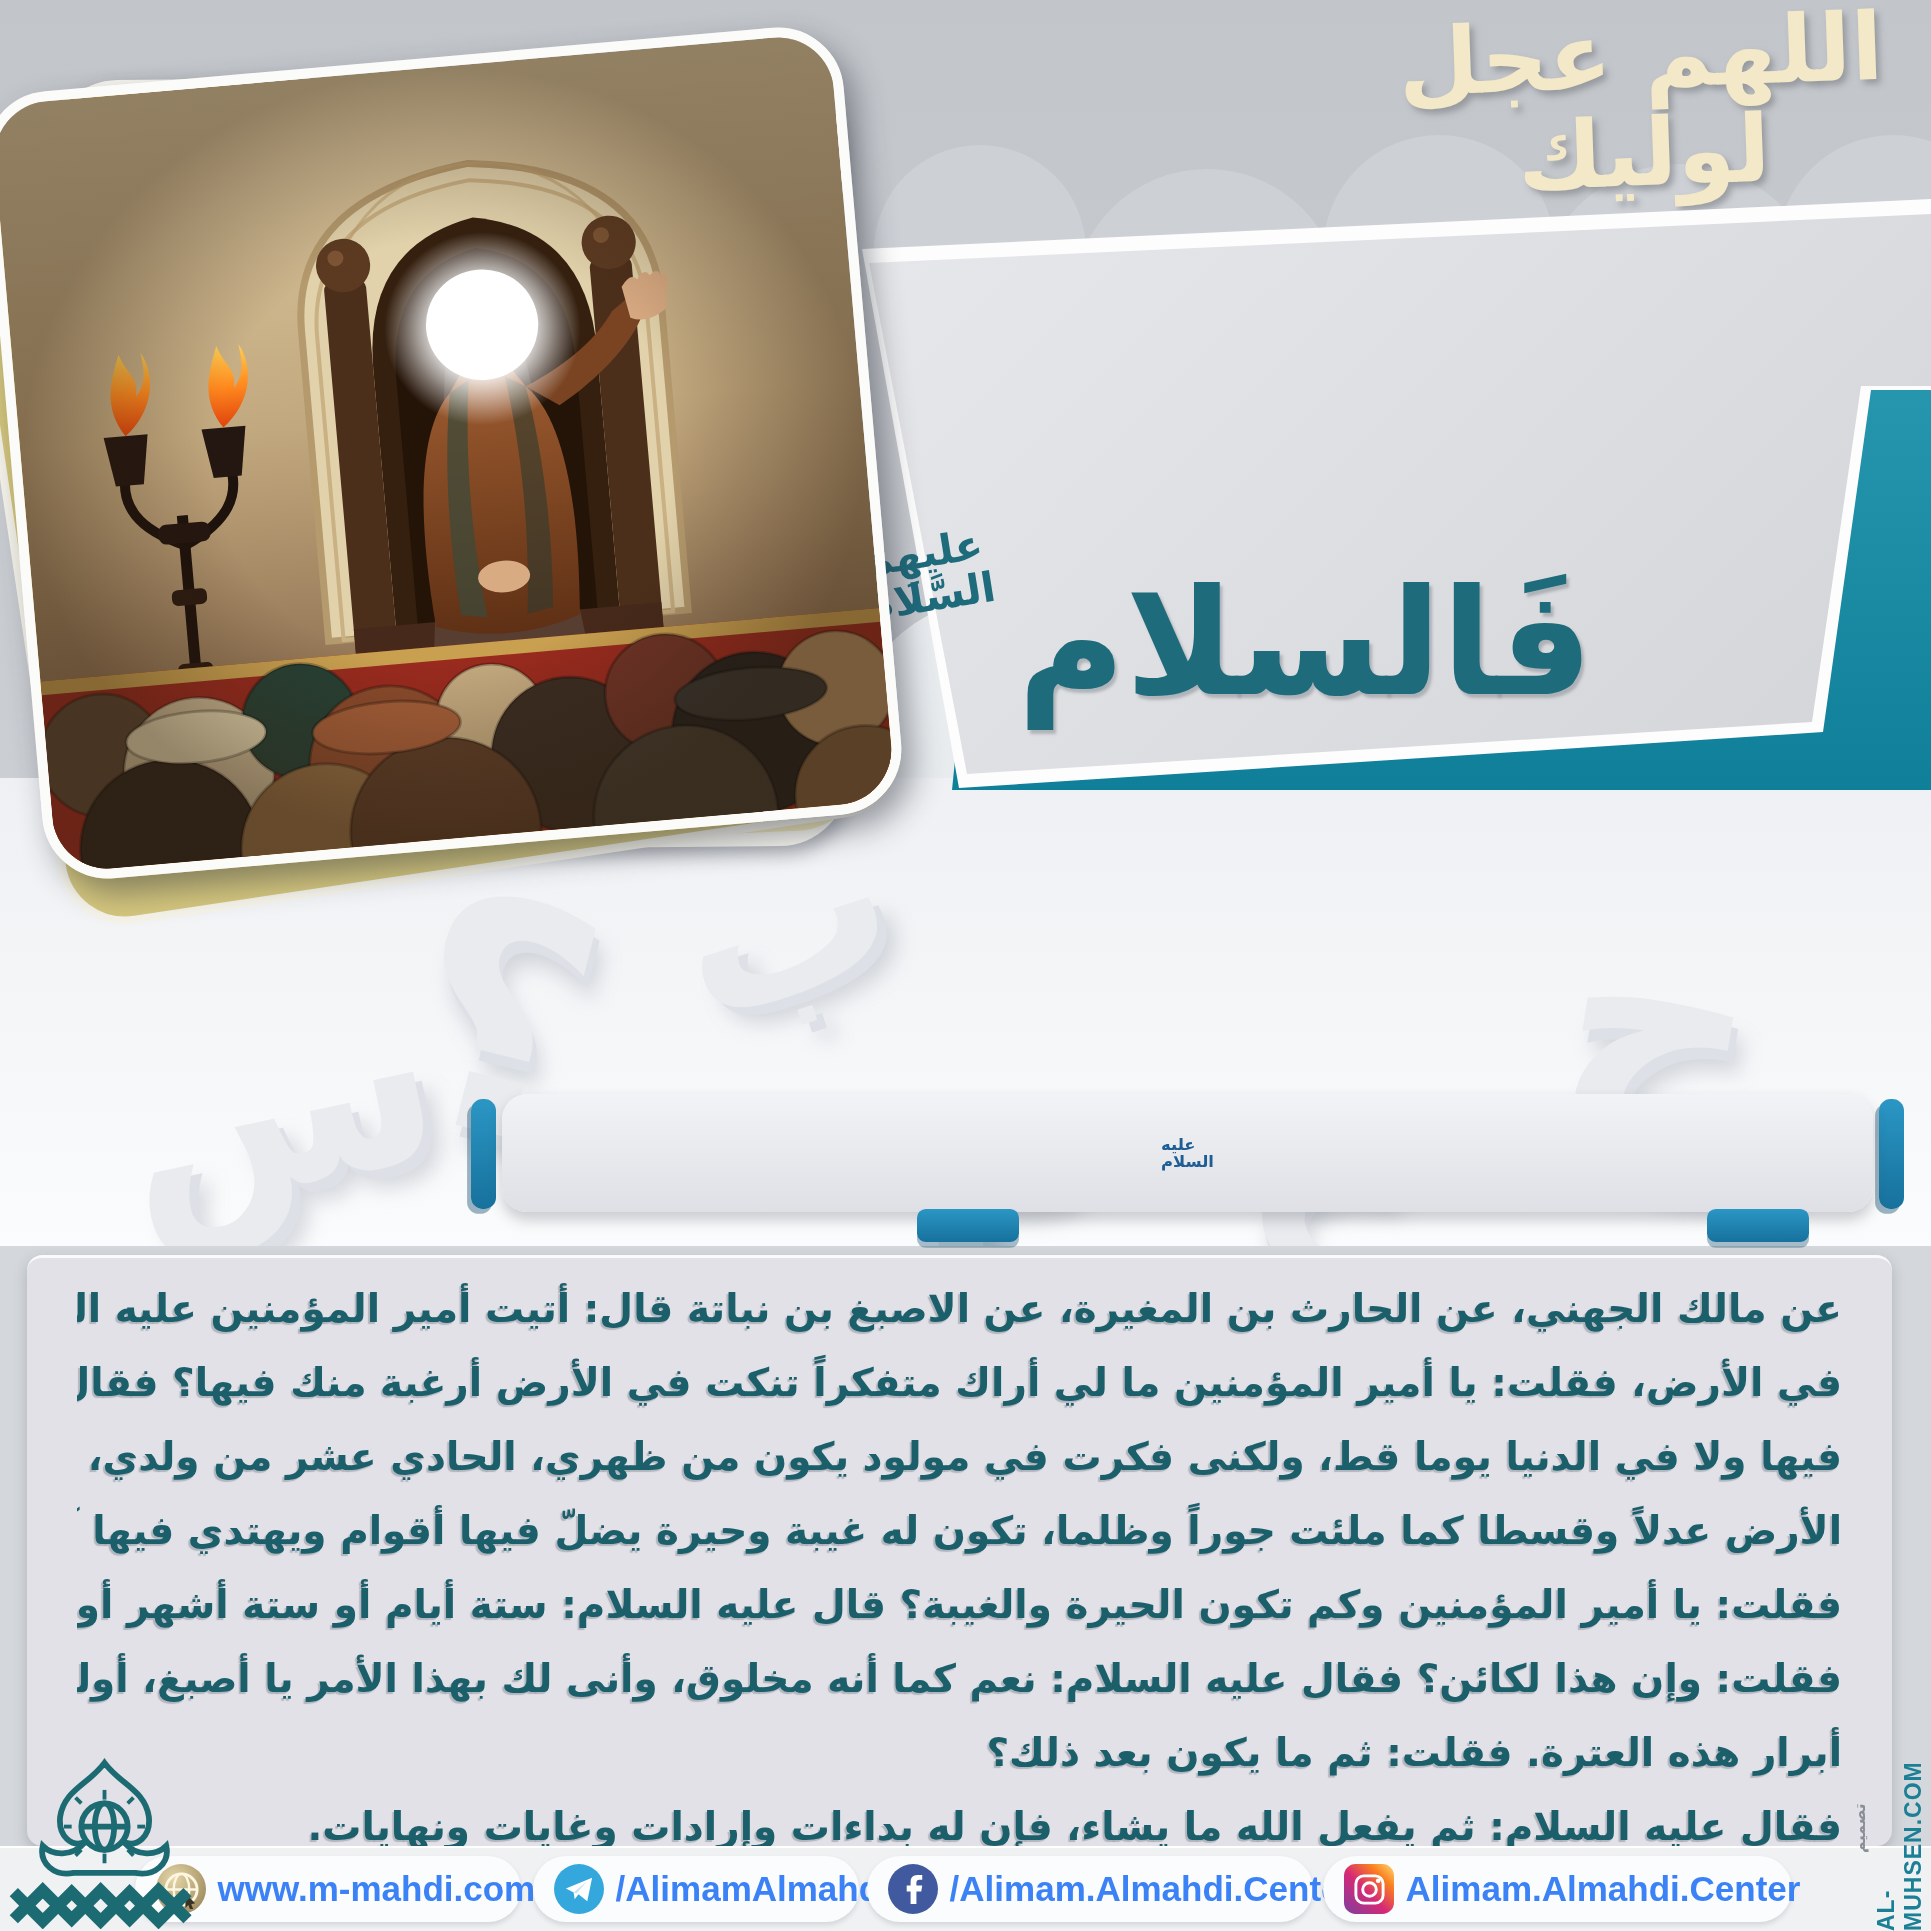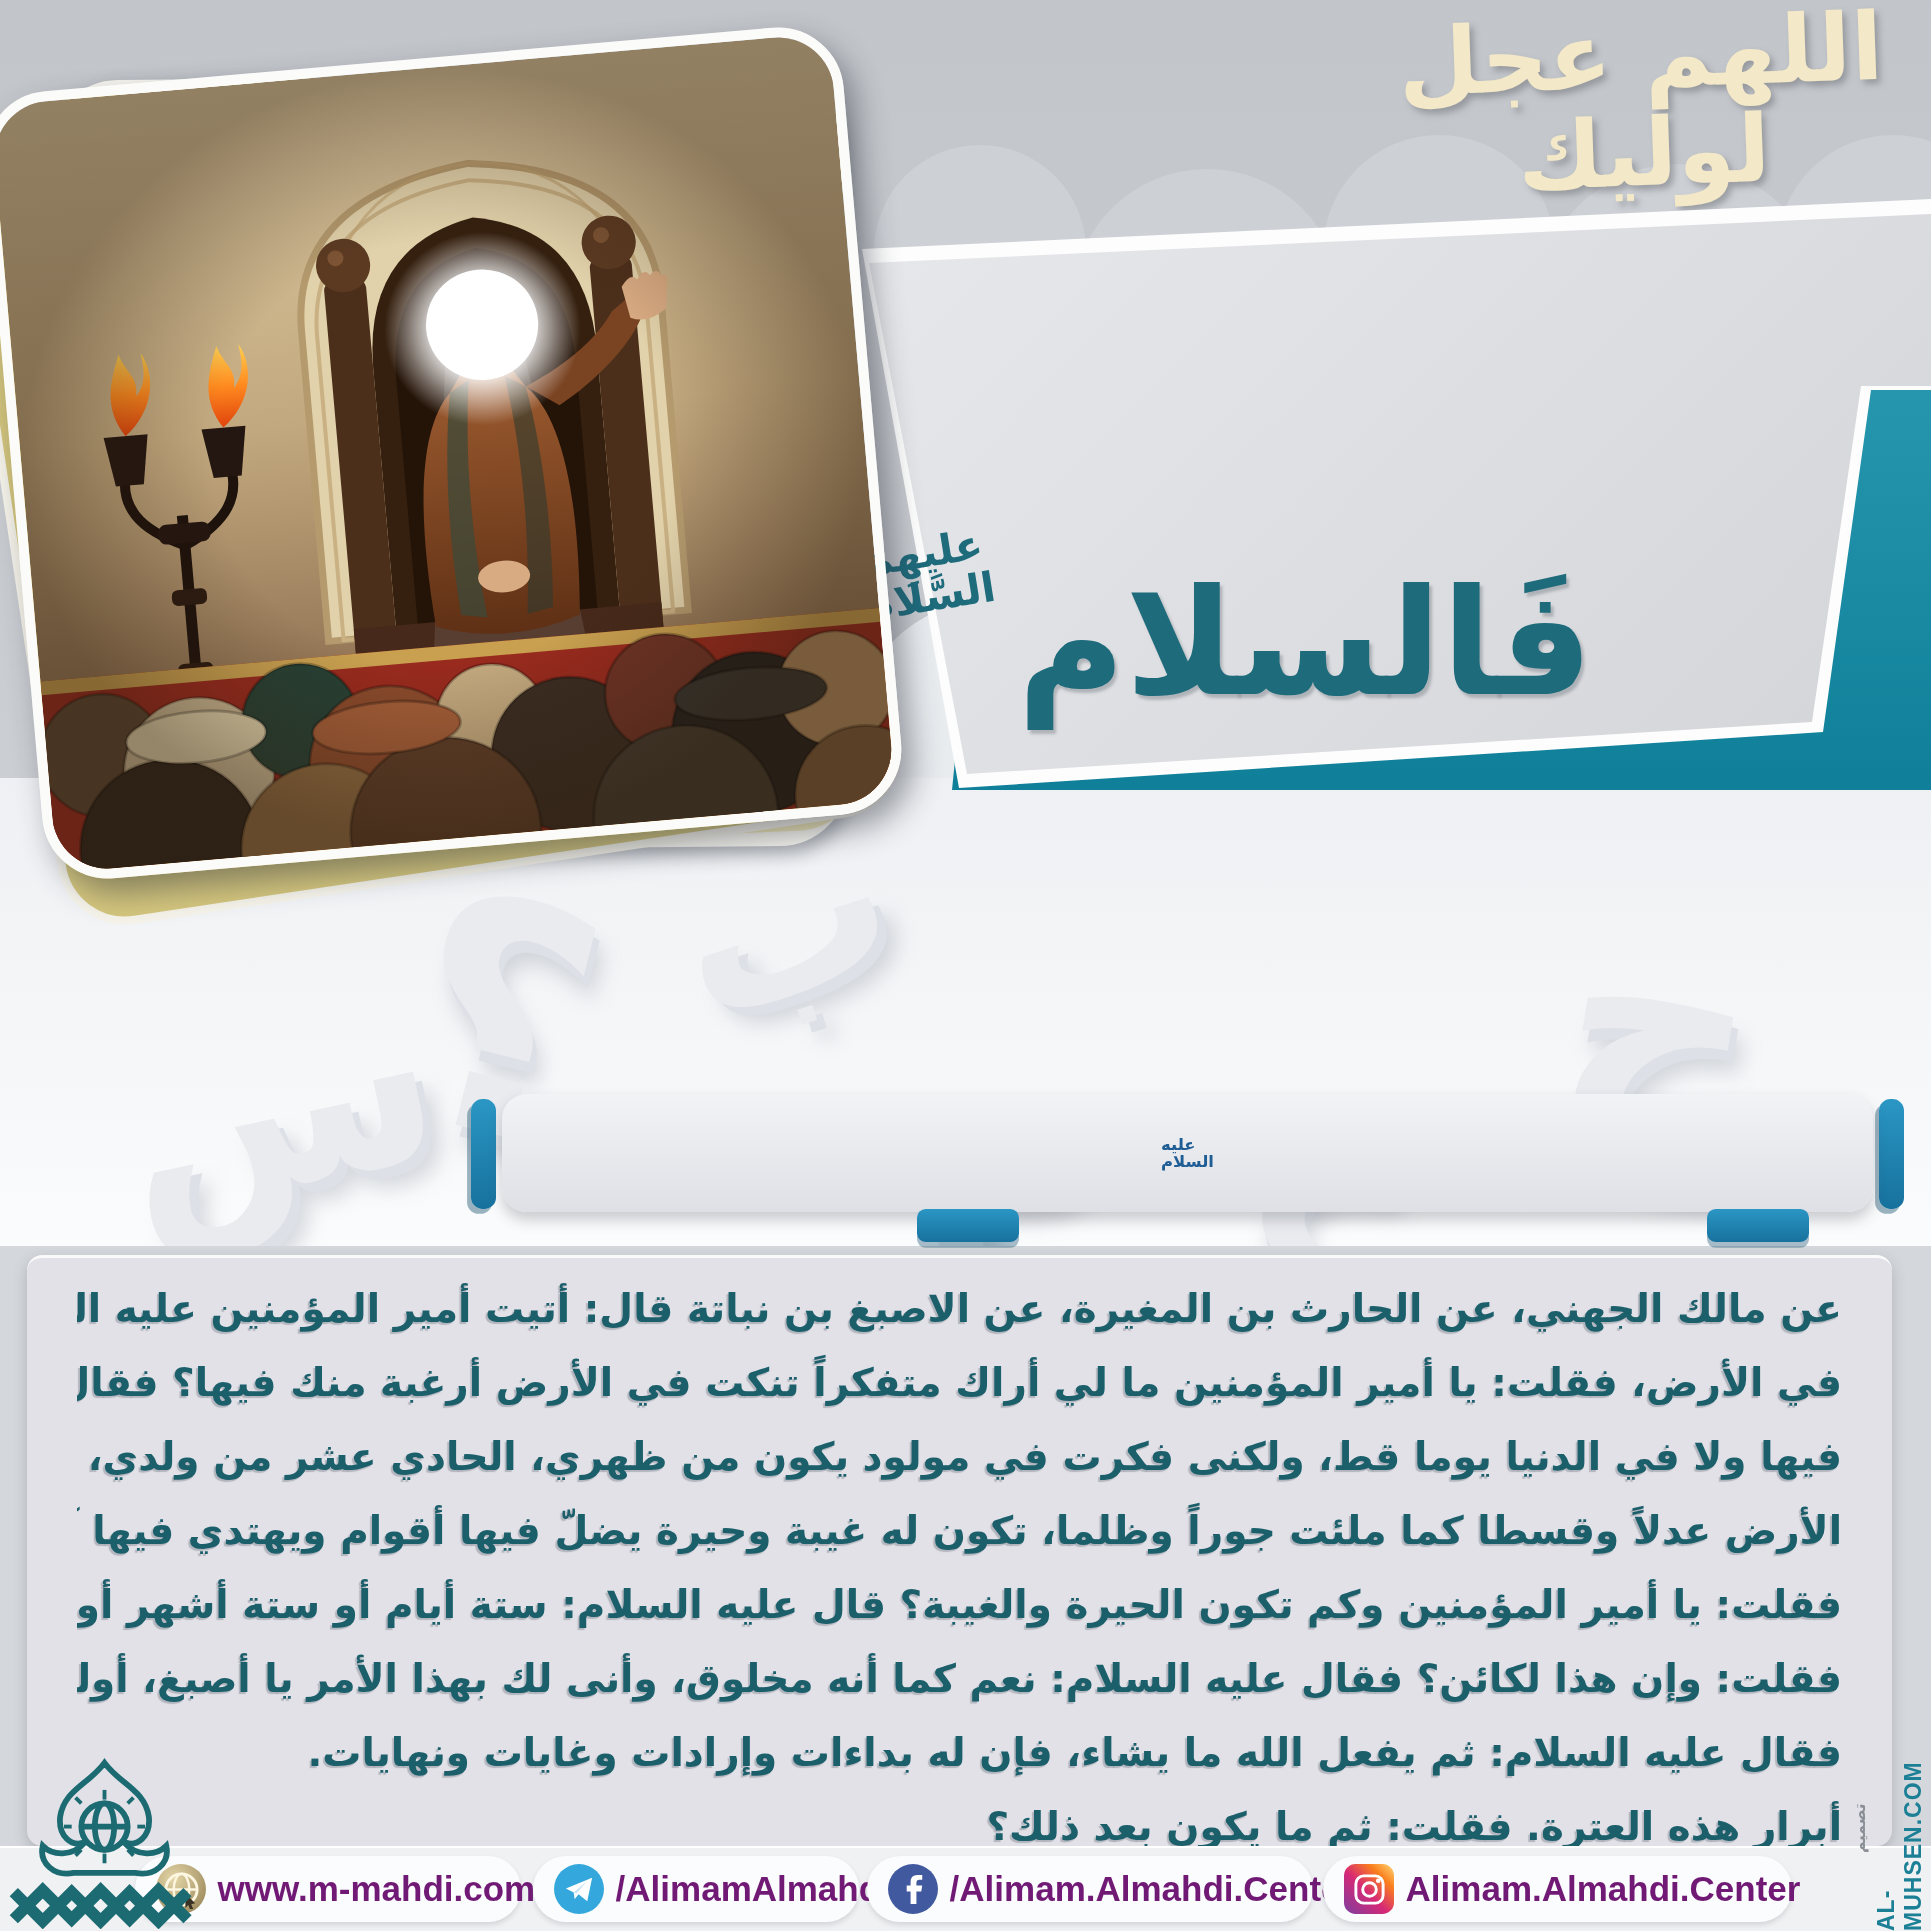--- a/index.html
+++ b/index.html
@@ -71,21 +71,21 @@
        text-shadow:-1.9px 1.9px 1px rgba(140,145,155,.55);}
   .line.fill{text-align:justify;text-align-last:justify;}
   .line.right{text-align:right;}
   
   .footerbar{position:absolute;left:0;top:1846px;width:1931px;height:85px;z-index:4;
        background:#eff1f3;border-top:2.9px solid #ffffff;}
   .pill{position:absolute;top:1856px;height:66px;border-radius:33px;background:#fbfcfe;z-index:4;
        display:flex;align-items:center;gap:11.6px;padding:0 21px;box-sizing:border-box;
        box-shadow:0 2.9px 5.8px rgba(90,95,105,.18);}
   .pill .label{font-family:"Liberation Sans",sans-serif;font-weight:bold;font-size:35px;
-       color:#701a75;white-space:nowrap;}
+       color:#3b82f6;white-space:nowrap;}
   .icon{width:50px;height:50px;border-radius:50%;flex:0 0 auto;display:flex;
        align-items:center;justify-content:center;}
   .icon svg{display:block;}
   .icon-globe{background:radial-gradient(circle at 35% 30%,#e4d6a8,#8f7b4e);}
   .icon-telegram{background:#34a8dc;}
   .icon-facebook{background:#41599e;}
   .icon-instagram{border-radius:11.6px;
        background:linear-gradient(45deg,#7b3fa0 0%,#d62976 45%,#fa7e1e 75%,#feda75 100%);}
   .logo{position:absolute;left:7.7px;top:1757px;z-index:5;}
   .credit{position:absolute;right:3.9px;top:1726px;z-index:5;writing-mode:vertical-rl;
@@ -267,22 +267,22 @@
   <div class="tab" style="left:917px;top:1209px;"></div>
   <div class="tab" style="left:1707px;top:1209px;"></div>
 
   <div class="panel">
     <div class="line fill">عن مالك الجهني، عن الحارث بن المغيرة، عن الاصبغ بن نباتة قال: أتيت أمير المؤمنين عليه السلام فوجدته متفكراً ينكت</div>
     <div class="line fill">في الأرض، فقلت: يا أمير المؤمنين ما لي أراك متفكراً تنكت في الأرض أرغبة منك فيها؟ فقال عليه السلام: لا والله ما رغبت</div>
     <div class="line fill">فيها ولا في الدنيا يوما قط، ولكنى فكرت في مولود يكون من ظهري، الحادي عشر من ولدي، هو المهدي الذي يملأ</div>
     <div class="line fill">الأرض عدلاً وقسطا كما ملئت جوراً وظلما، تكون له غيبة وحيرة يضلّ فيها أقوام ويهتدي فيها آخرون.</div>
     <div class="line right">فقلت: يا أمير المؤمنين وكم تكون الحيرة والغيبة؟ قال عليه السلام: ستة أيام أو ستة أشهر أو ست سنين.</div>
     <div class="line fill">فقلت: وإن هذا لكائن؟ فقال عليه السلام: نعم كما أنه مخلوق، وأنى لك بهذا الأمر يا أصبغ، أولئك خيار هذه الأمة مع</div>
+    <div class="line right">أبرار هذه العترة. فقلت: ثم ما يكون بعد ذلك؟</div>
     <div class="line right">فقال عليه السلام: ثم يفعل الله ما يشاء، فإن له بداءات وإرادات وغايات ونهايات.</div>
-    <div class="line right">أبرار هذه العترة. فقلت: ثم ما يكون بعد ذلك؟</div>
   </div>
 
   <div class="fold"></div>
   <div class="footerbar"></div>
 
   <div class="pill" style="left:135px;width:386px;">
     <span class="icon icon-globe">
       <svg width="39" height="39" viewBox="0 0 40 40">
         <circle cx="20" cy="20" r="16" fill="none" stroke="#fdf6e0" stroke-width="3"></circle>
         <ellipse cx="20" cy="20" rx="8" ry="16" fill="none" stroke="#fdf6e0" stroke-width="2.5"></ellipse>

